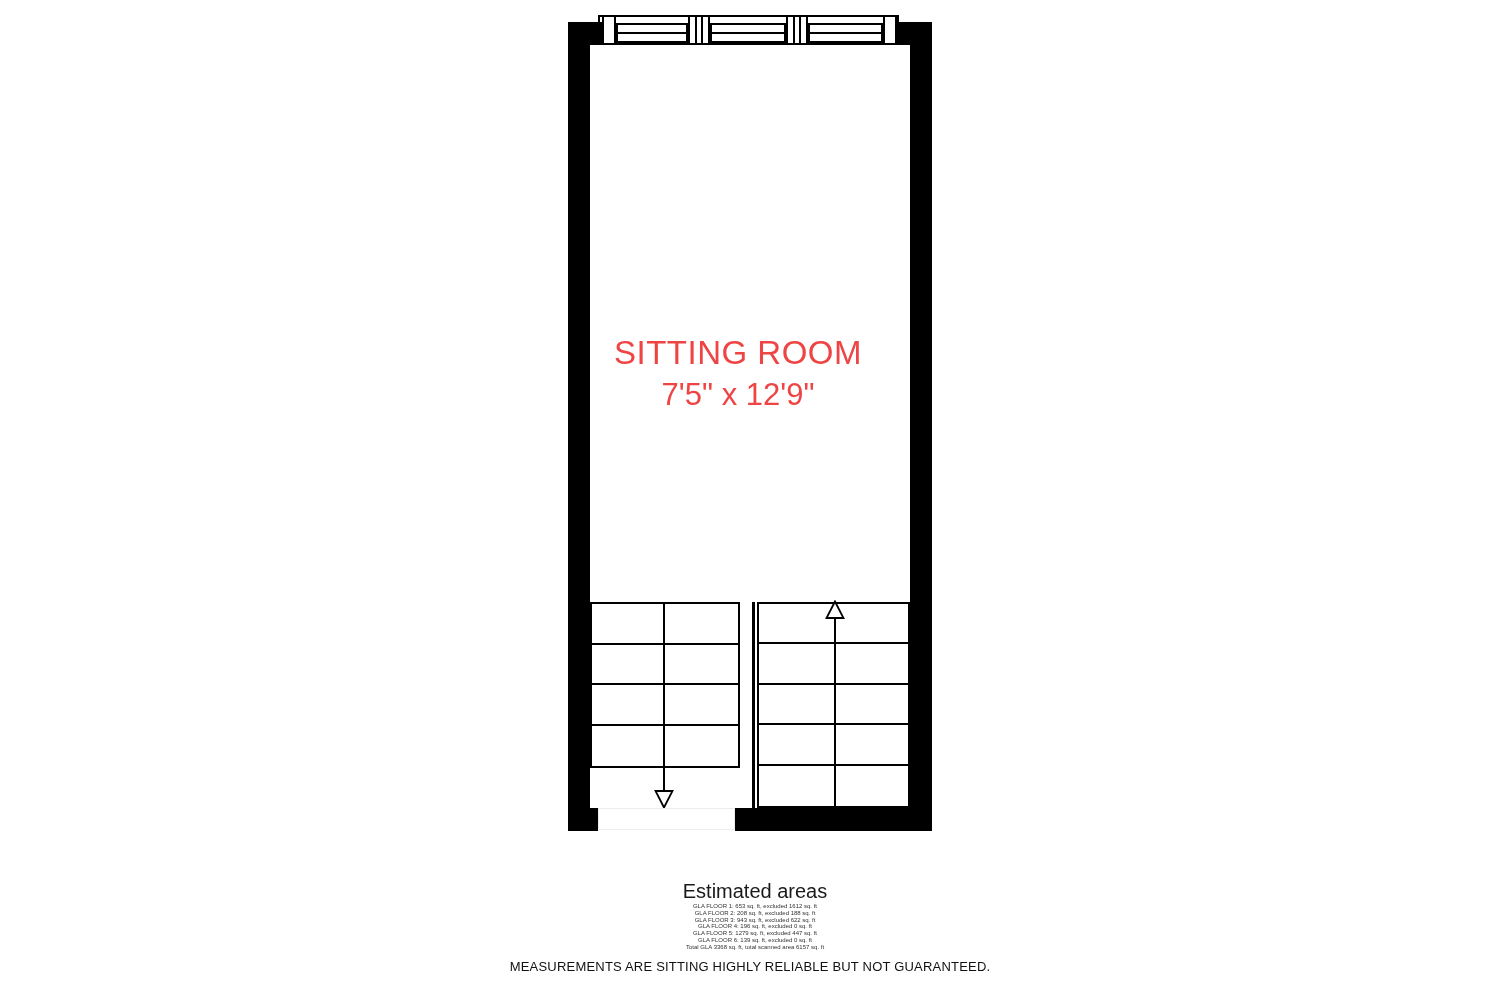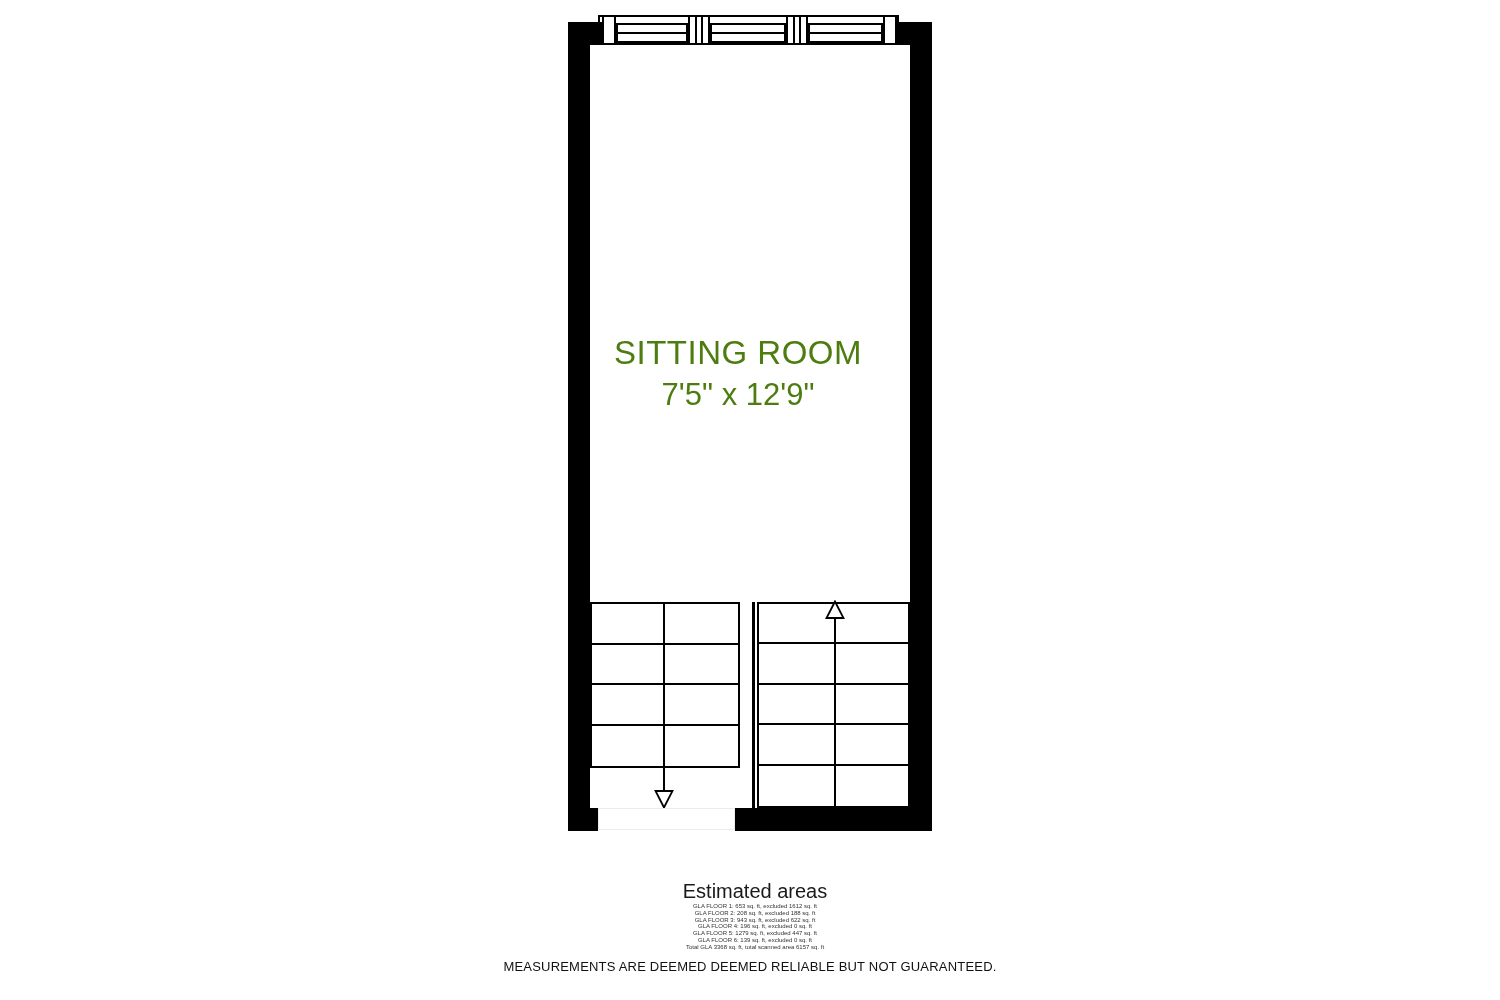--- a/index.html
+++ b/index.html
@@ -41,21 +41,21 @@
   #flight-left {left:590px;top:602px;width:150px;height:166px;}
   #flight-right{left:757px;top:602px;width:153px;height:206px;}
   .tread-line{position:absolute;left:0;right:0;height:2px;background:#000;margin-top:-2px;}
   #divider-line{left:752px;top:602px;width:3px;height:206px;background:#000;}
   #vline-left {left:663px;top:602px;width:2px;height:190px;background:#000;}
   #vline-right{left:834px;top:618px;width:2px;height:190px;background:#000;}
   #arrow-down{left:653px;top:789px;width:22px;height:20px;}
   #arrow-up  {left:824px;top:600px;width:22px;height:20px;}
 
   
-  #room-label-block{left:590px;top:333px;width:296px;text-align:center;color:#4d7c0f;}
+  #room-label-block{left:590px;top:333px;width:296px;text-align:center;color:#ef4444;}
   #room-name{font-size:33px;line-height:1.2;letter-spacing:0.5px;}
   #room-dims{font-size:31px;line-height:1.2;margin-top:3px;}
 
   
   #estimated-block{left:0;top:880px;width:1510px;text-align:center;color:#111;}
   #estimated-title{font-size:20px;line-height:22px;color:#1a1a1a;}
   #estimated-lines{margin-top:1px;font-size:6px;line-height:6.8px;color:#333;}
   #disclaimer{left:0;top:959px;width:1500px;text-align:center;font-size:13px;letter-spacing:0.2px;color:#111;}
 </style>
 </head>
@@ -117,13 +117,13 @@
     <div>GLA FLOOR 1: 653 sq. ft, excluded 1612 sq. ft</div>
     <div>GLA FLOOR 2: 208 sq. ft, excluded 188 sq. ft</div>
     <div>GLA FLOOR 3: 943 sq. ft, excluded 622 sq. ft</div>
     <div>GLA FLOOR 4: 196 sq. ft, excluded 0 sq. ft</div>
     <div>GLA FLOOR 5: 1279 sq. ft, excluded 447 sq. ft</div>
     <div>GLA FLOOR 6: 139 sq. ft, excluded 0 sq. ft</div>
     <div>Total GLA 3368 sq. ft, total scanned area 6157 sq. ft</div>
   </div>
 </div>
 
-<div id="disclaimer" class="abs">MEASUREMENTS ARE DEEMED DEEMED RELIABLE BUT NOT GUARANTEED.</div>
+<div id="disclaimer" class="abs">MEASUREMENTS ARE SITTING HIGHLY RELIABLE BUT NOT GUARANTEED.</div>
 
 </body></html>

